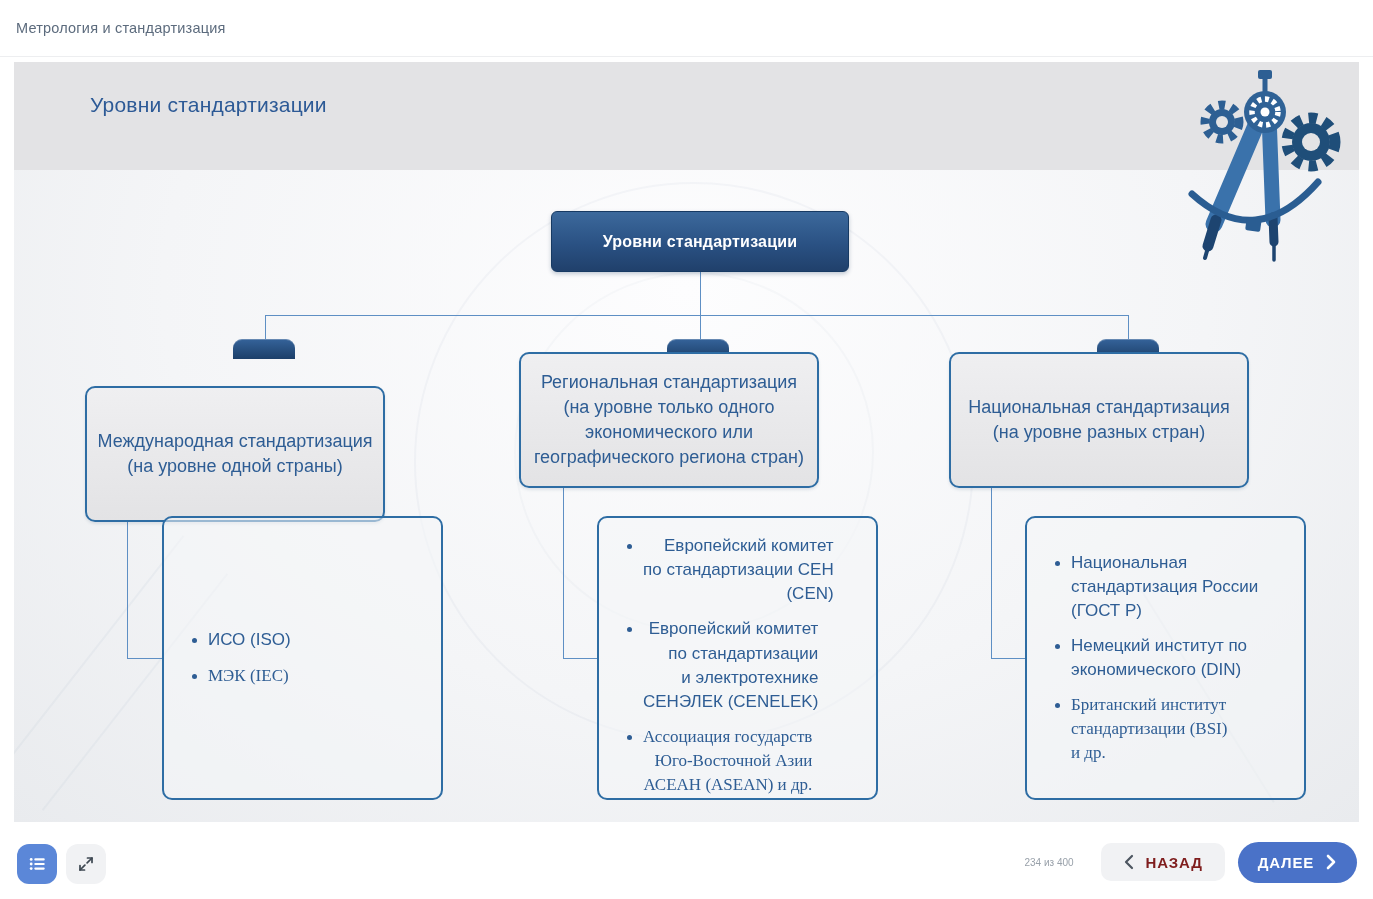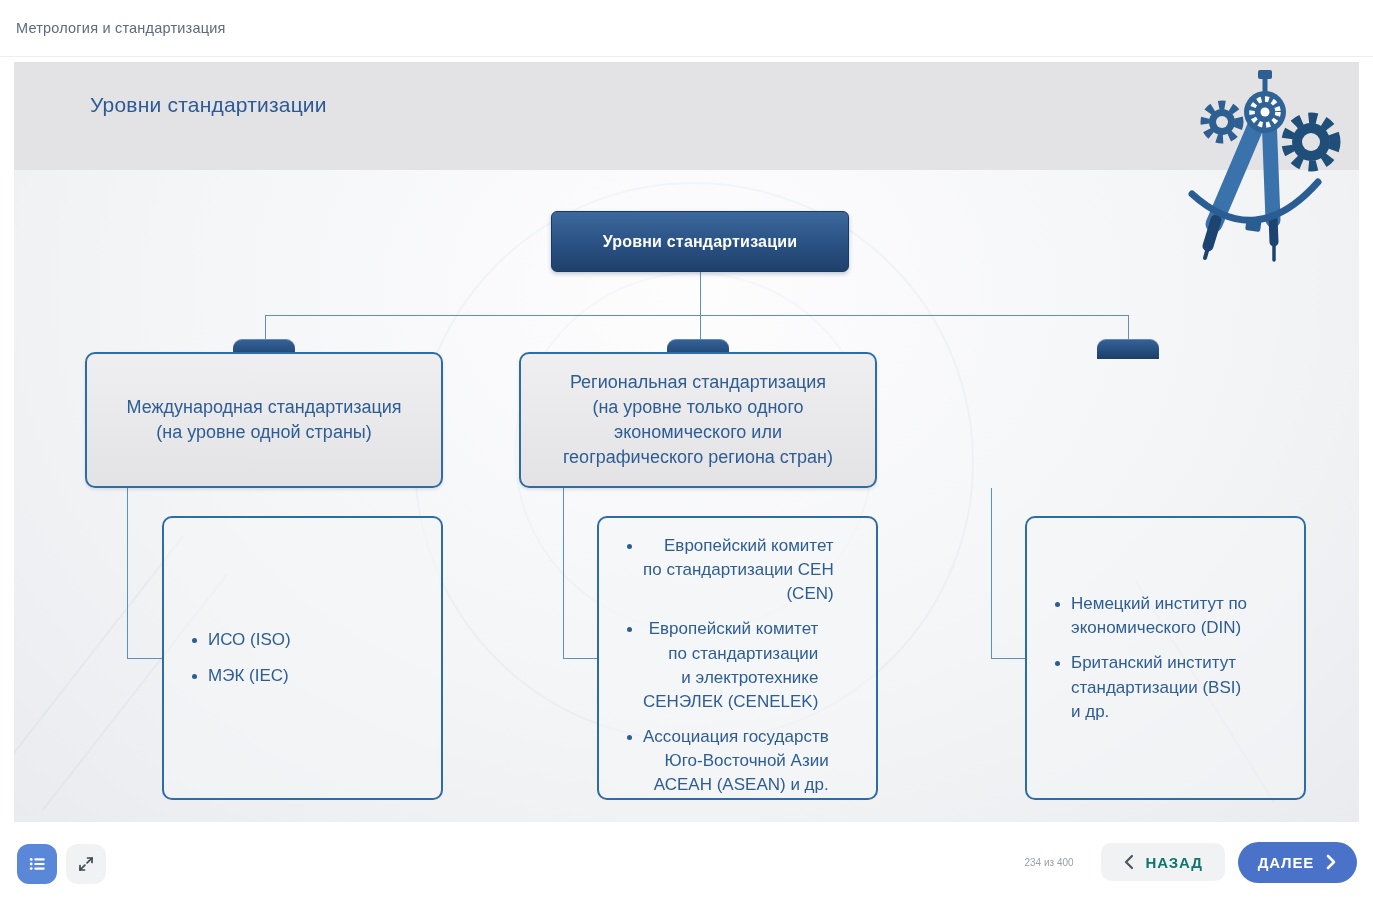--- a/index.html
+++ b/index.html
@@ -39,59 +39,59 @@
                justify-content:center; z-index:2; box-shadow:0 2px 4px rgba(20,50,90,.25); }
   .root-node span { color:#fff; font-size:16px; font-weight:700; letter-spacing:.2px; }
 
   
   .tab { position:absolute; top:277px; width:62px; height:20px; border-radius:9px 9px 0 0;
          background:linear-gradient(180deg,#35639a 0%, #1c3f69 100%); z-index:1;
          box-shadow:inset 0 1px 0 rgba(255,255,255,.25); }
   .tab1 { left:219px; } .tab2 { left:653px; } .tab3 { left:1083px; }
 
   
-  .main-box { position:absolute; top:290px; width:358px; height:136px;
+  .main-box { position:absolute; top:290px; width:300px; height:136px;
               background:linear-gradient(180deg,#efeff1 0%, #e3e3e5 100%);
               border:2px solid #2e6da4; border-radius:10px; display:flex; align-items:center;
               justify-content:center; text-align:center; z-index:2;
               box-shadow:0 2px 3px rgba(40,70,110,.12); }
-  .mb1 { left:71px; } .mb2 { left:505px; } .mb3 { left:935px; }
+  .mb1 { left:71px;margin-top:34px; } .mb2 { left:505px; } .mb3 { left:935px; }
   .main-box .lines { color:#2e5d94; font-size:18px; line-height:1.4; }
 
   
   .sub-box { position:absolute; top:454px; width:281px; height:284px;
              background:rgba(244,246,248,.55); border:2px solid #2e6da4; border-radius:10px;
              z-index:2; }
   .sb1 { left:148px; } .sb2 { left:583px; } .sb3 { left:1011px; }
   .sub-box ul { list-style:none; height:100%; display:flex; flex-direction:column;
                 padding:14px 16px 14px 0; }
   .sb1 ul, .sb3 ul { justify-content:center; }
   .sb2 ul { justify-content:flex-start; padding-top:16px;text-align:right; }
   .sub-box li { display:flex; margin-bottom:11px; }
-  .sub-box li:last-child { margin-bottom:0; }
+  .sub-box li:last-child { margin-bottom:0;font-family:Liberation Serif, serif; }
   .dot { flex:0 0 5px; width:5px; height:5px; border-radius:50%; background:#2e5d94;
          margin:10px 0 0 28px; }
   .sub-box .lines { margin-left:11px; color:#2e5d94; font-size:17px; line-height:1.42; }
 
   .lines { white-space:pre-line; }
 
   
   .illustration { position:absolute; left:1162px; top:0; width:170px; height:200px; z-index:3; }
 
   
   .footer { position:absolute; left:0; bottom:0; width:1373px; height:77px; background:#fff; }
   .icon-btn { position:absolute; top:22px; width:40px; height:40px; border:none; border-radius:12px;
               display:flex; align-items:center; justify-content:center; cursor:pointer; }
   .contents-btn { left:17px; background:#5b87d8; }
   .fullscreen-btn { left:66px; background:#f1f2f4; }
   .footer-right { position:absolute; right:16px; top:19px; height:42px;
                   display:flex; align-items:center; }
   .progress { color:#99a1aa; font-size:10px; margin-right:27px; }
   .back-btn { height:38px; padding:0 22px; background:#f1f2f4; border:none; border-radius:10px;
-              color:#0f766e; font-size:15px; font-weight:600; letter-spacing:.8px;
+              color:#7f1d1d; font-size:15px; font-weight:600; letter-spacing:.8px;
               display:flex; align-items:center; gap:12px; cursor:pointer; margin-right:13px;
               font-family:"Liberation Sans", sans-serif; }
   .next-btn { height:41px; padding:0 20px; background:#4a72c8; border:none; border-radius:21px;
               color:#fff; font-size:15px; font-weight:700; letter-spacing:.8px;
               display:flex; align-items:center; gap:12px; cursor:pointer;
               font-family:"Liberation Sans", sans-serif; }
 </style>
 </head>
 <body>
 
@@ -165,20 +165,24 @@
     <div class="main-box mb1">
       <div class="lines">Международная стандартизация
 (на уровне одной страны)</div>
     </div>
     <div class="main-box mb2">
       <div class="lines">Региональная стандартизация
 (на уровне только одного
 экономического или
 географического региона стран)</div>
     </div>
+    <div class="main-box mb3">
+      <div class="lines">Национальная стандартизация
+(на уровне разных стран)</div>
+    </div>
 
     <div class="sub-box sb1">
       <ul>
         <li>
             <span class="dot"></span>
             <span class="lines">ИСО (ISO)</span>
           </li>
         <li>
             <span class="dot"></span>
             <span class="lines">МЭК (IEC)</span>
@@ -203,20 +207,26 @@
         <li>
             <span class="dot"></span>
             <span class="lines">Ассоциация государств
 Юго-Восточной Азии
 АСЕАН (ASEAN) и др.</span>
           </li>
       </ul>
     </div>
     <div class="sub-box sb3">
       <ul>
+        <li>
+            <span class="dot"></span>
+            <span class="lines">Национальная
+стандартизация России
+(ГОСТ Р)</span>
+          </li>
         <li>
             <span class="dot"></span>
             <span class="lines">Немецкий институт по
 экономического (DIN)</span>
           </li>
         <li>
             <span class="dot"></span>
             <span class="lines">Британский институт
 стандартизации (BSI)
 и др.</span>

